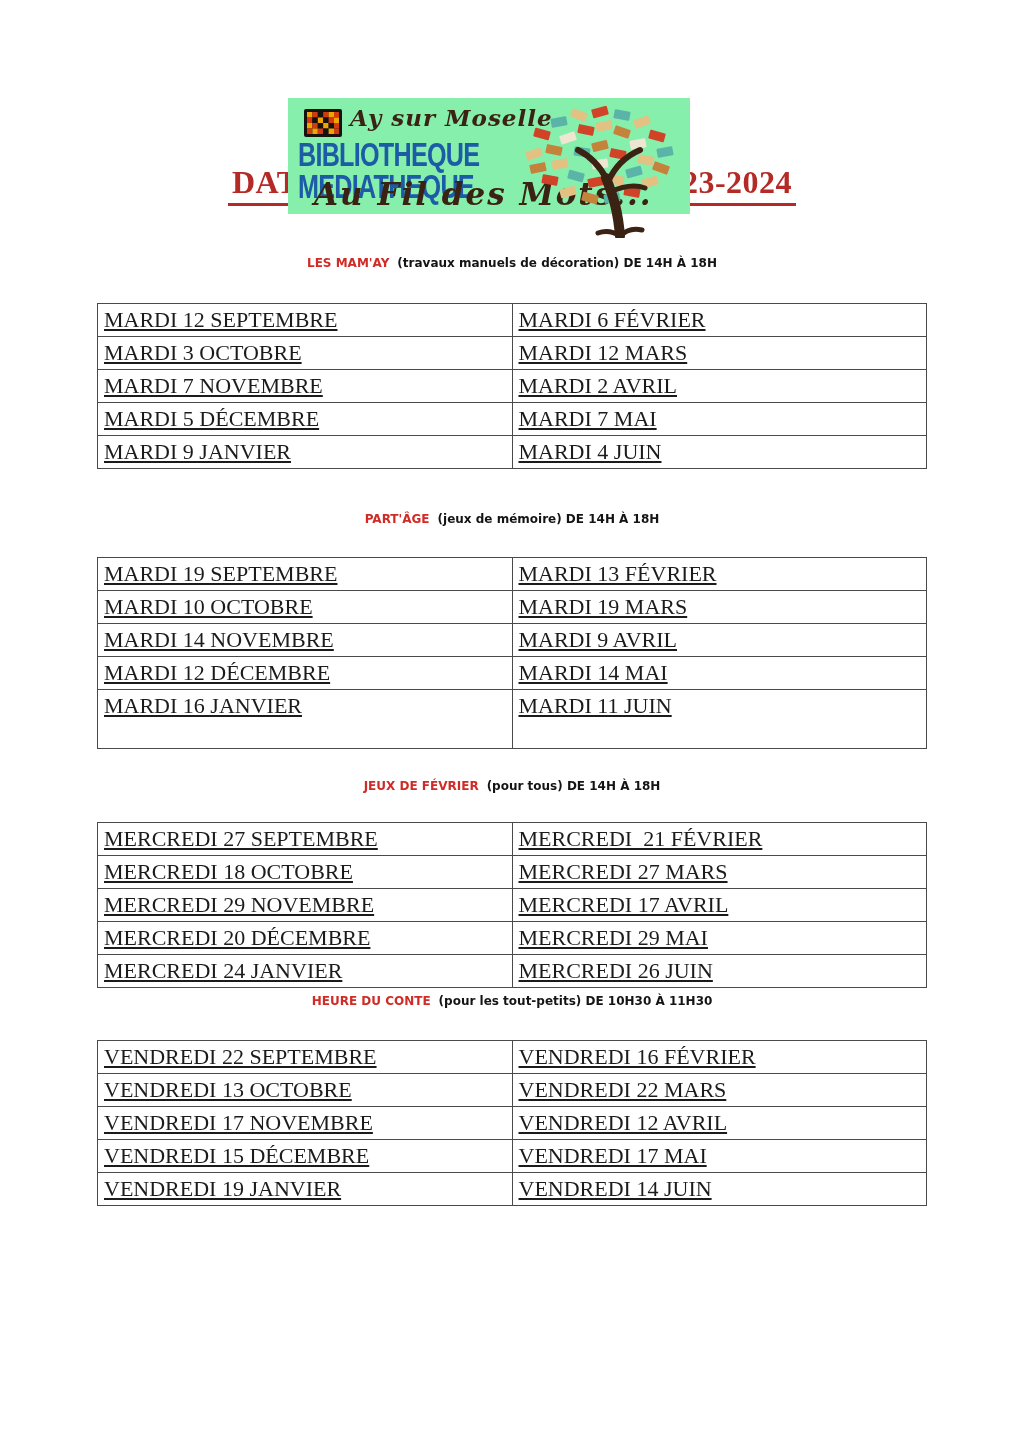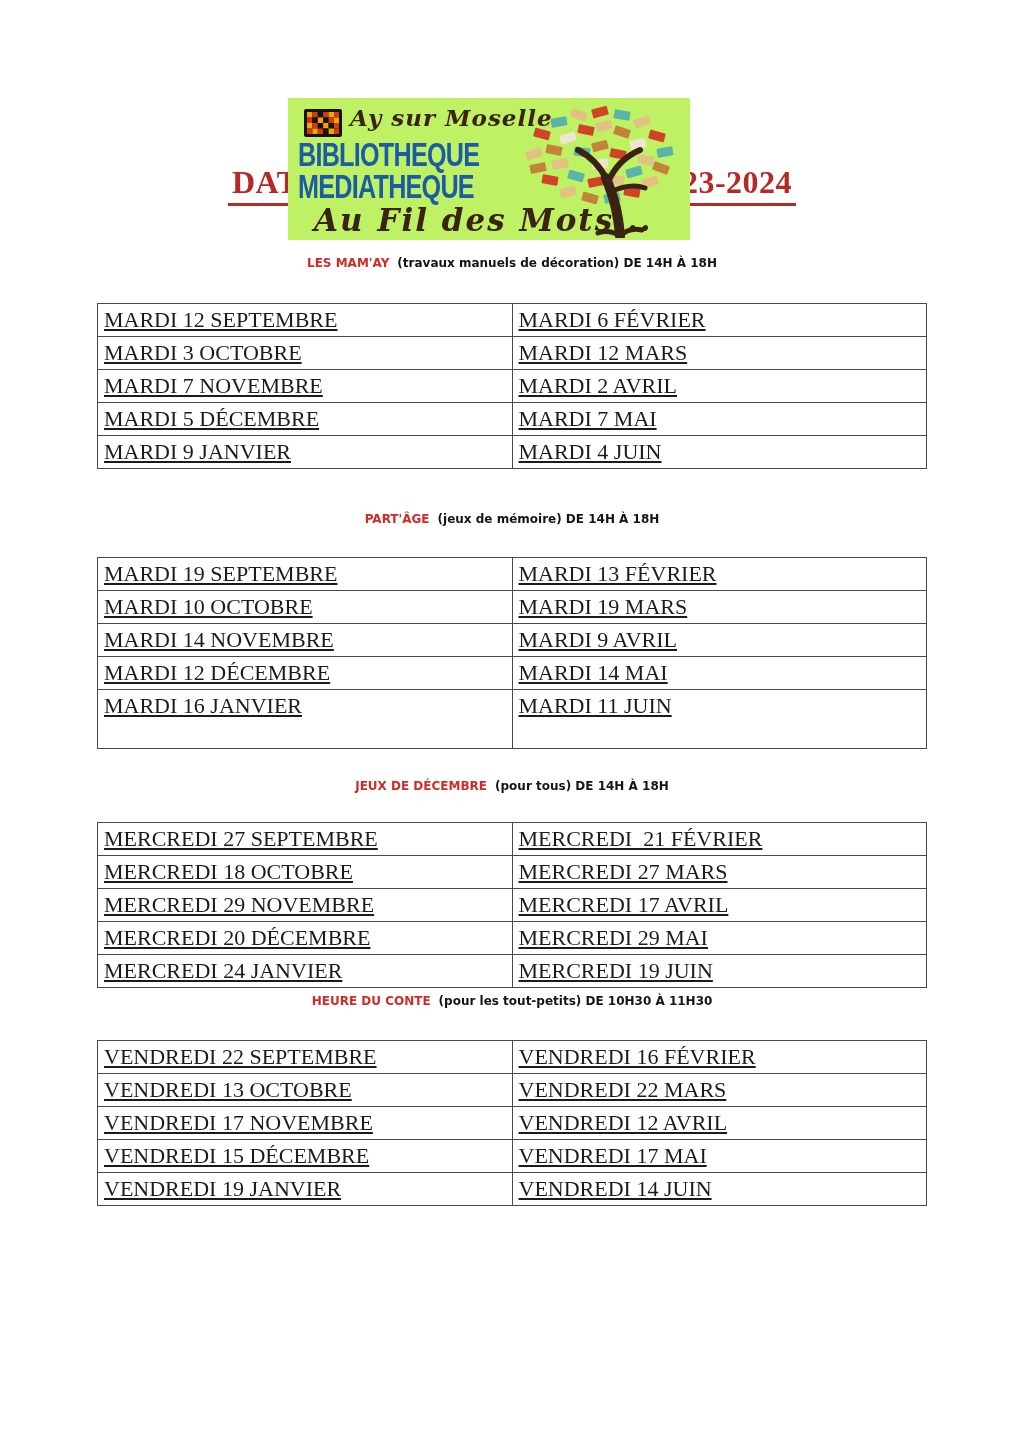--- a/index.html
+++ b/index.html
@@ -3,22 +3,22 @@
 <meta charset="utf-8">
 <style>
   html,body{margin:0;padding:0;}
   body{
     width:1024px;height:1448px;background:#ffffff;overflow:hidden;
     font-family:"Liberation Serif",serif;color:#1b1b1b;position:relative;
   }
 
   
   .logo{
-    position:absolute;left:288px;top:98px;width:402px;height:142px;
-    background:#bef264;
+    position:absolute;left:288px;top:98px;width:402px;height:116px;
+    background:#86efac;
   }
   .crest{position:absolute;left:16px;top:11px;width:38px;height:28px;}
   .town{
     position:absolute;left:62px;top:6px;
     font-family:"DejaVu Serif",serif;font-style:italic;font-weight:bold;
     font-size:23px;color:#3b2314;letter-spacing:1px;white-space:pre;
   }
   .libname{
     position:absolute;left:10px;top:40px;
     font-family:"Liberation Sans",sans-serif;font-weight:bold;
@@ -200,42 +200,42 @@
           <td>MARDI 12 DÉCEMBRE</td>
           <td>MARDI 14 MAI</td>
         </tr>
       <tr class="tall">
           <td>MARDI 16 JANVIER</td>
           <td>MARDI 11 JUIN</td>
         </tr>
     </tbody>
   </table>
 
-  <h2 class="heading h3"><span class="hname">JEUX DE DÉCEMBRE</span><span class="hdetails">(pour tous) DE 14H À 18H</span></h2>
+  <h2 class="heading h3"><span class="hname">JEUX DE FÉVRIER</span><span class="hdetails">(pour tous) DE 14H À 18H</span></h2>
   <table class="dates t3">
     <tbody>
       <tr>
           <td>MERCREDI 27 SEPTEMBRE</td>
           <td>MERCREDI  21 FÉVRIER</td>
         </tr>
       <tr>
           <td>MERCREDI 18 OCTOBRE</td>
           <td>MERCREDI 27 MARS</td>
         </tr>
       <tr>
           <td>MERCREDI 29 NOVEMBRE</td>
           <td>MERCREDI 17 AVRIL</td>
         </tr>
       <tr>
           <td>MERCREDI 20 DÉCEMBRE</td>
           <td>MERCREDI 29 MAI</td>
         </tr>
       <tr>
           <td>MERCREDI 24 JANVIER</td>
-          <td>MERCREDI 19 JUIN</td>
+          <td>MERCREDI 26 JUIN</td>
         </tr>
     </tbody>
   </table>
 
   <h2 class="heading h4"><span class="hname">HEURE DU CONTE</span><span class="hdetails">(pour les tout-petits) DE 10H30 À 11H30</span></h2>
   <table class="dates t4">
     <tbody>
       <tr>
           <td>VENDREDI 22 SEPTEMBRE</td>
           <td>VENDREDI 16 FÉVRIER</td>

